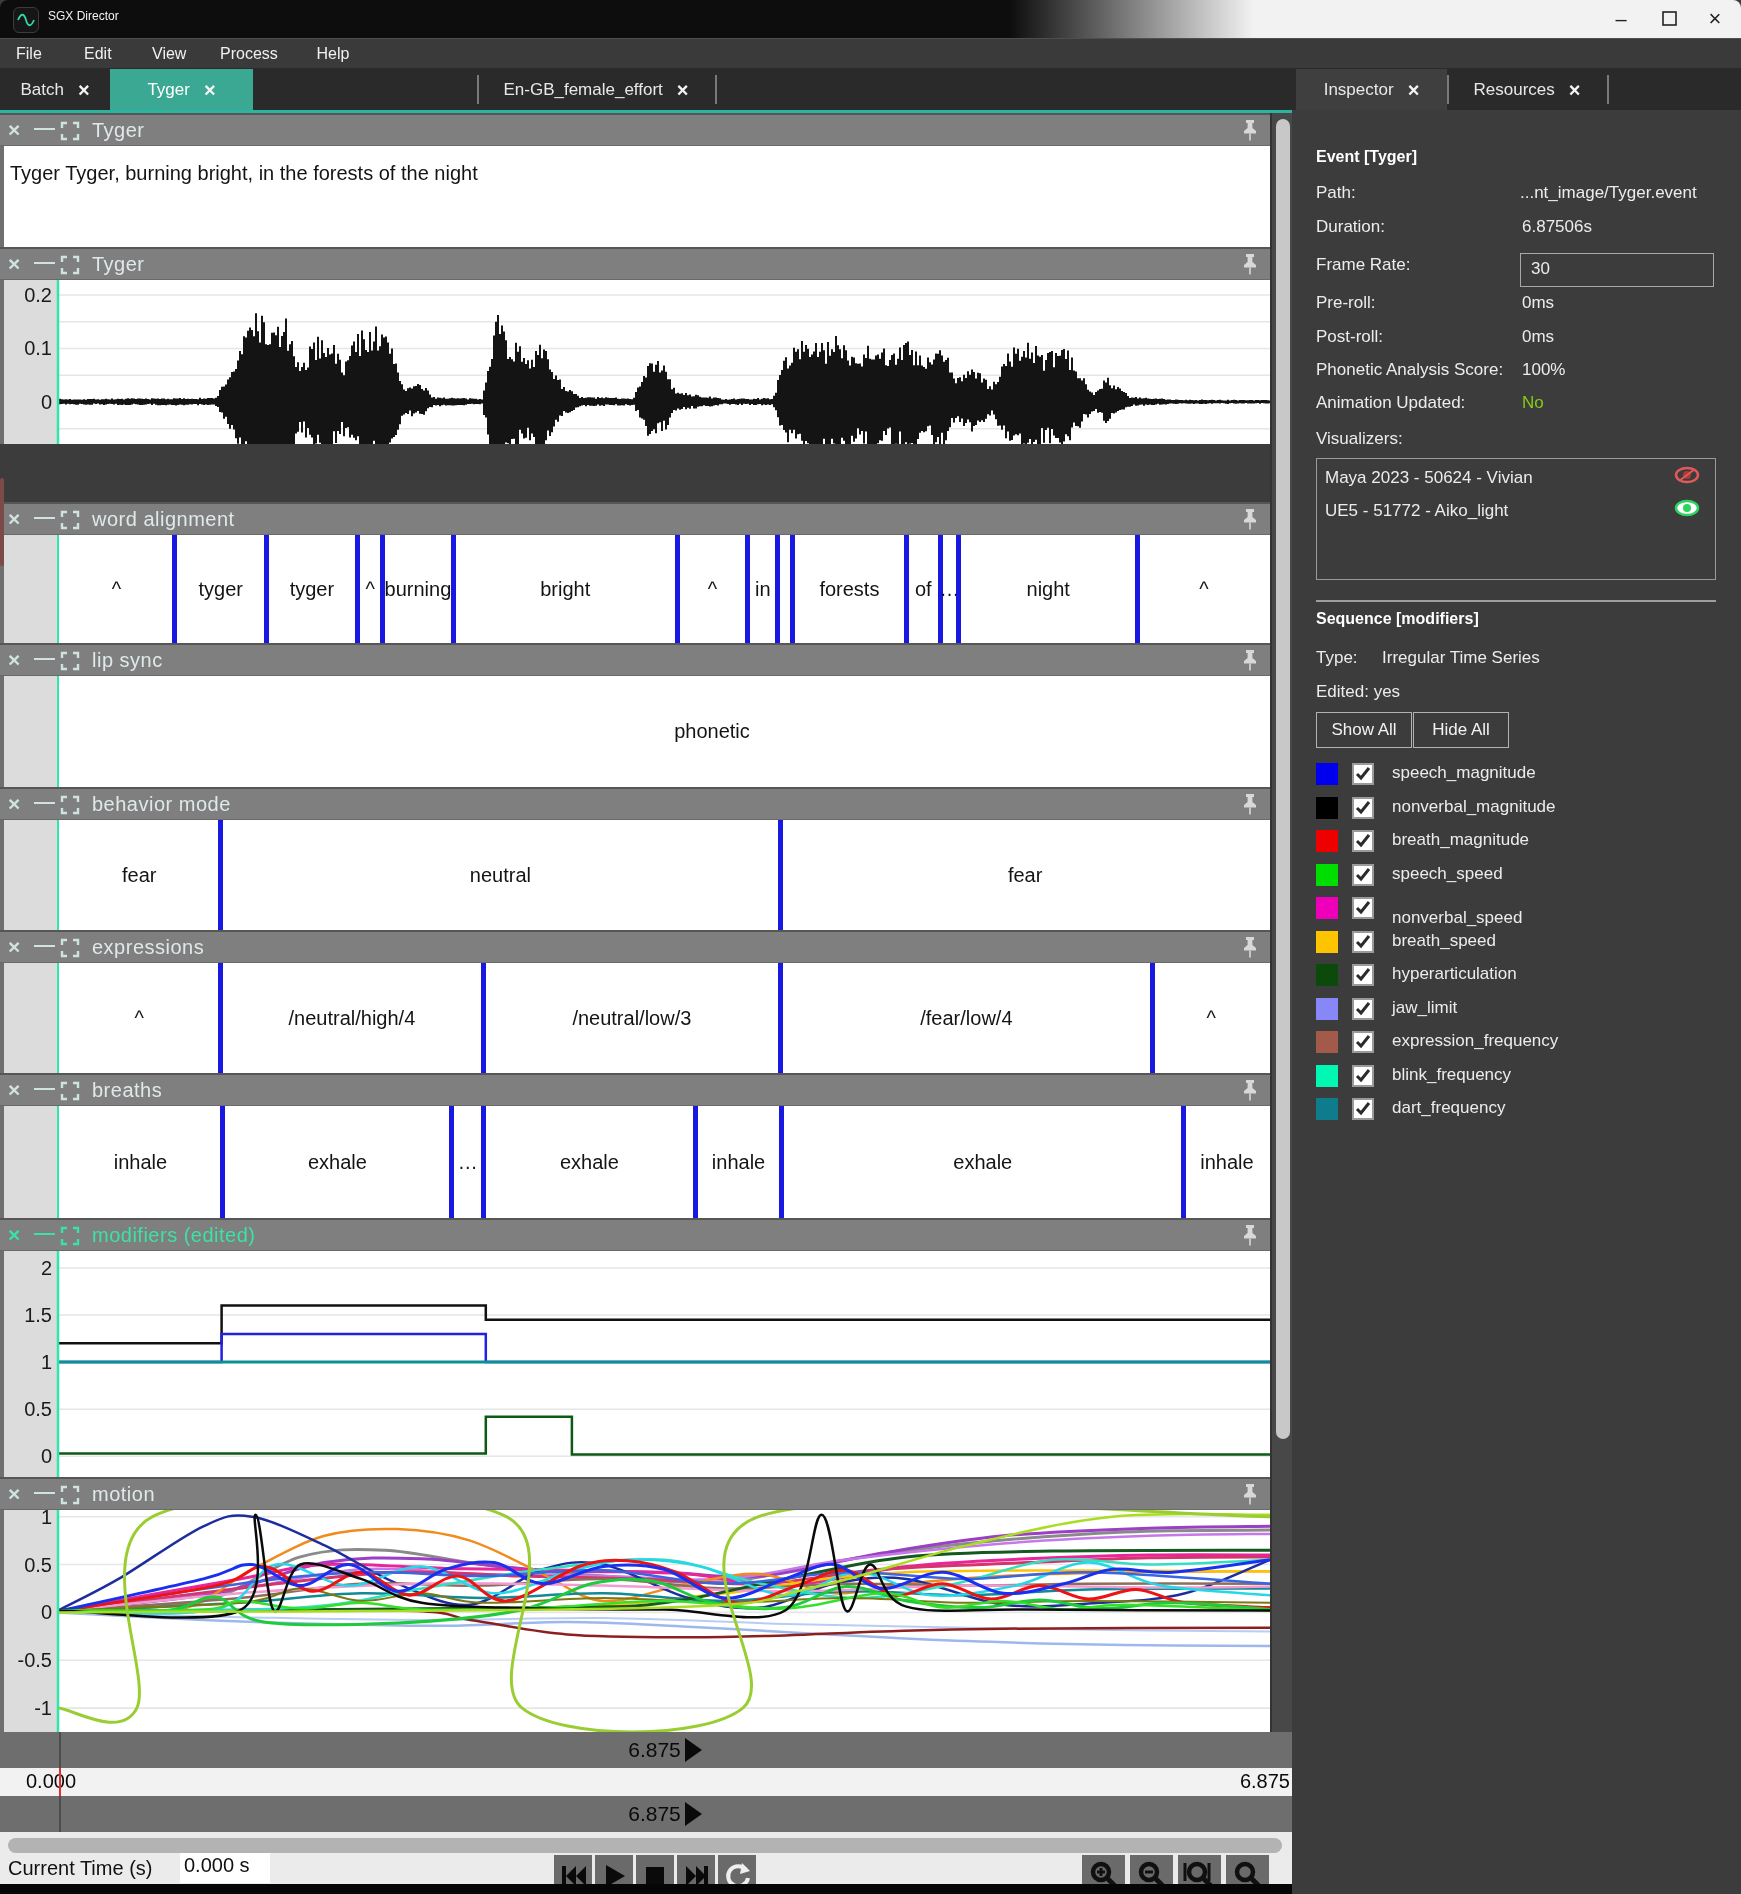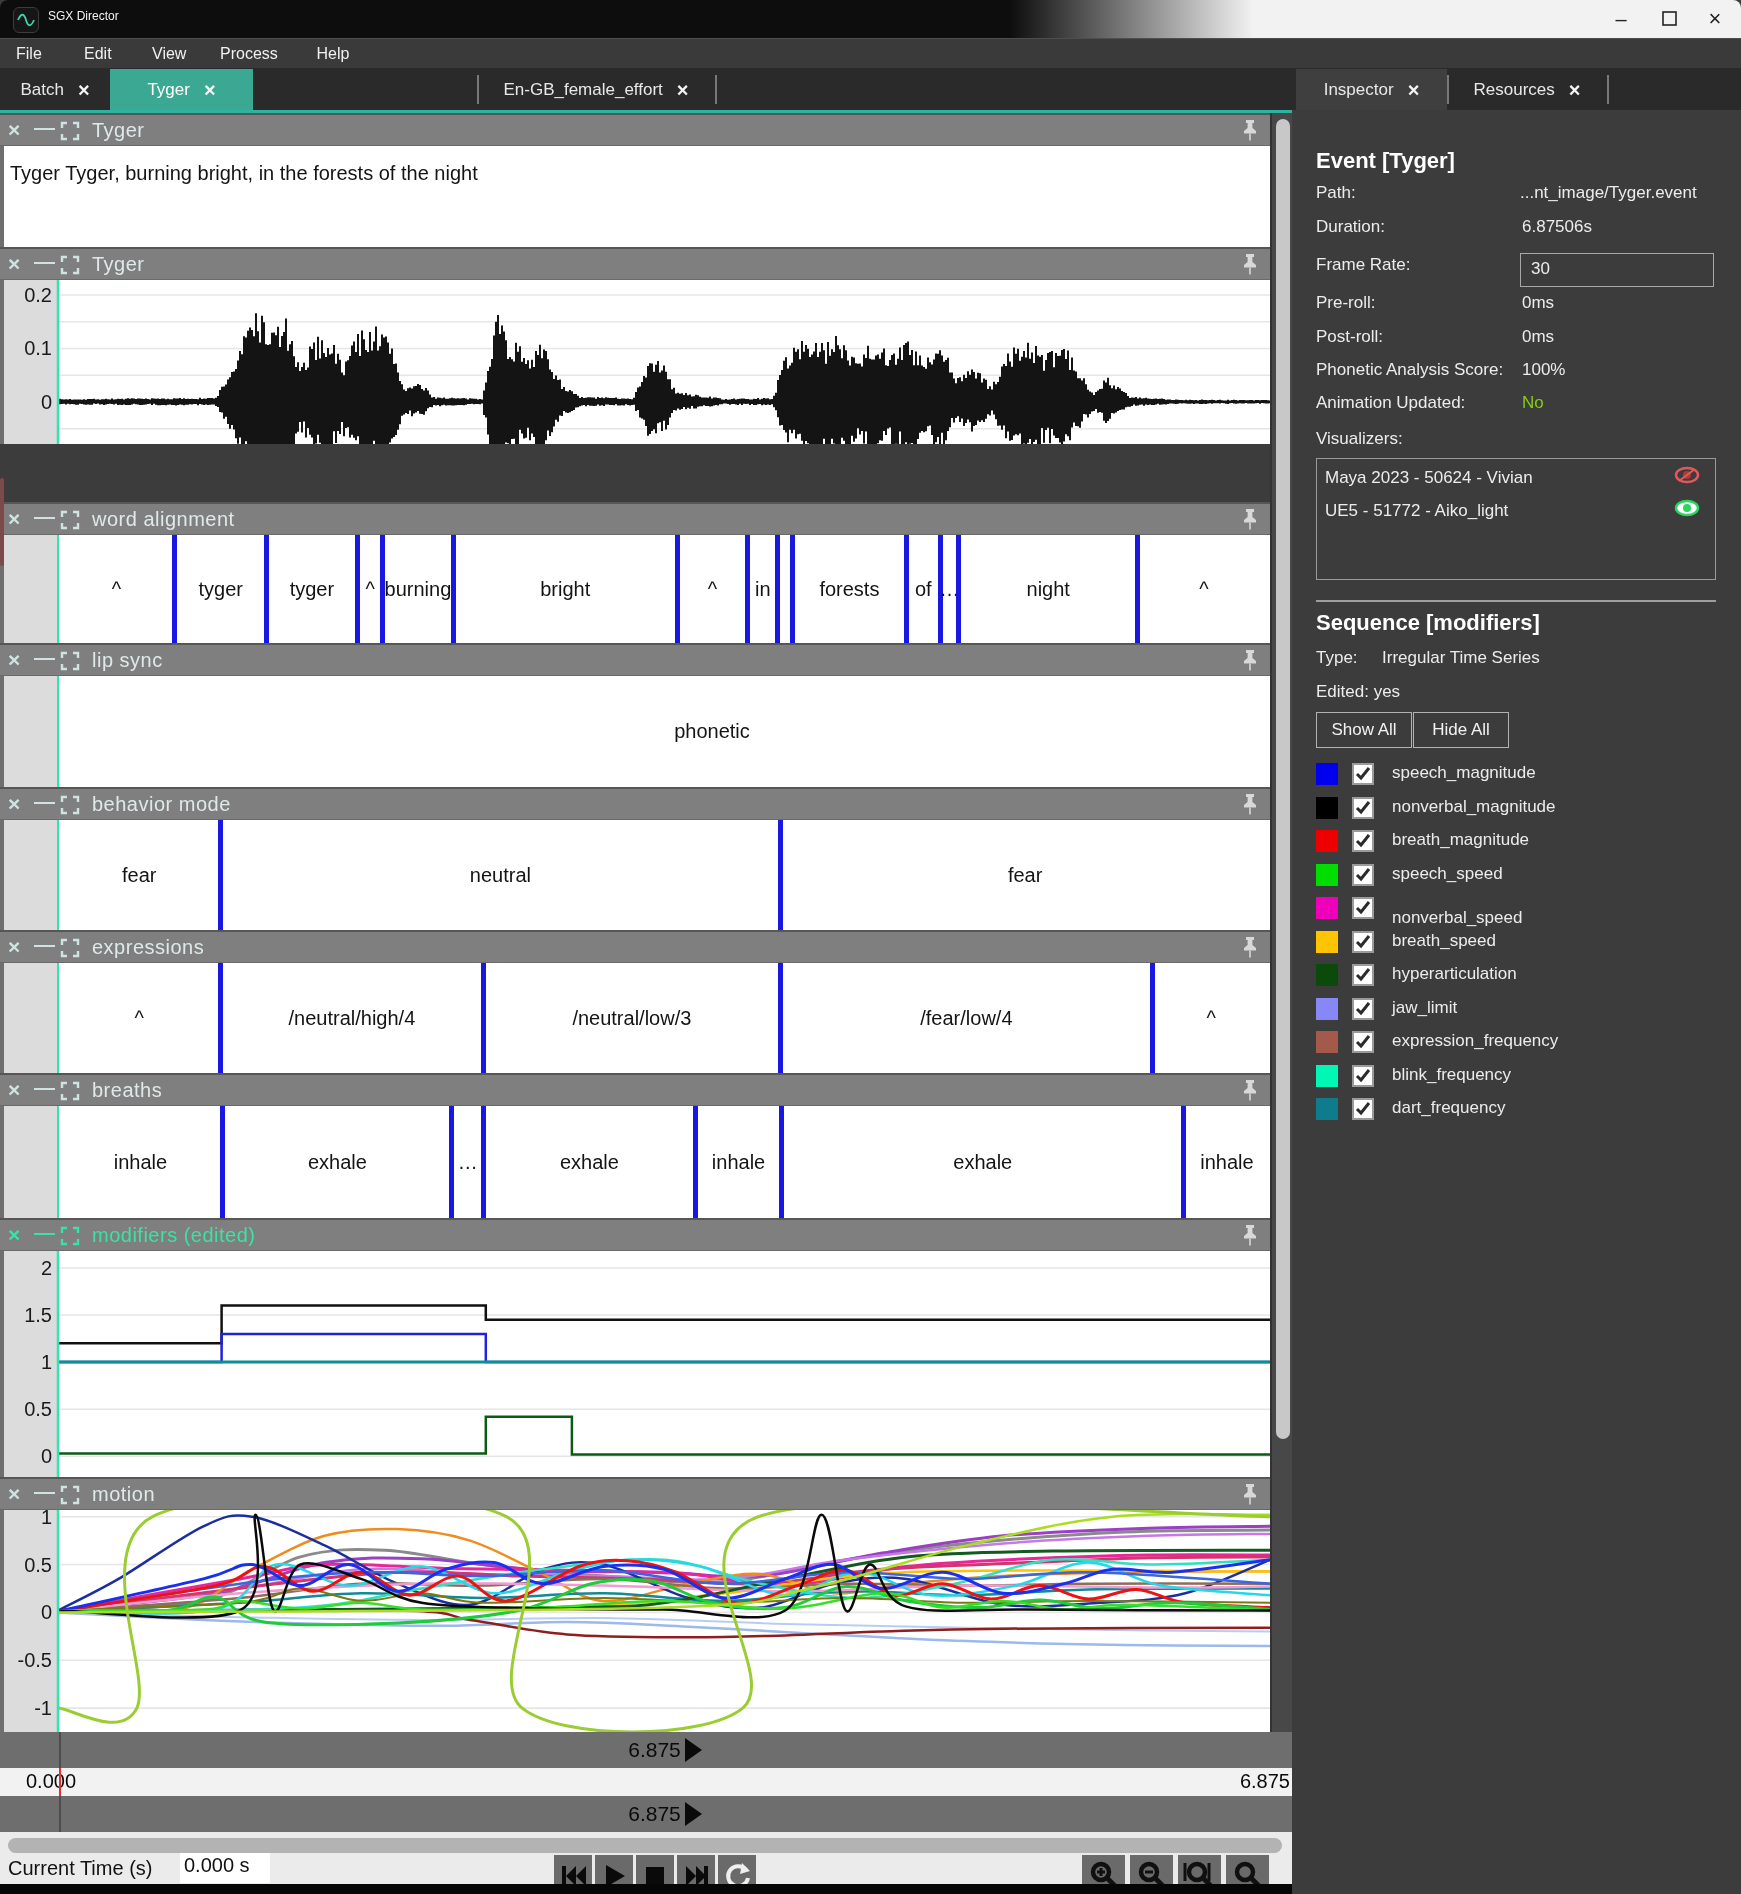--- a/index.html
+++ b/index.html
@@ -55,21 +55,21 @@
   .tbtn{position:absolute;top:23px;width:38px;height:42px;background:#6a6a6a;}
   #bottomstrip{left:0;top:1884px;width:1741px;height:10px;background:#060606;}
   
   #vscroll{left:1270px;top:113px;width:22px;height:1619px;background:#484848;border-left:2px solid #333;box-sizing:border-box;}
   #vthumb{position:absolute;left:4px;top:6px;width:14px;height:1320px;background:#c8c8c8;border-radius:7px;}
   #leftnub{left:0;top:478px;width:4px;height:88px;background:#7d4a4a;border-radius:2px;}
   
   #sidebar{left:1292px;top:110px;width:449px;height:1784px;background:#3c3c3c;color:#ececec;font-size:17px;}
   .sb-label{position:absolute;left:24px;}
   .sb-value{position:absolute;left:230px;}
-  .sb-head{font-weight:bold;font-size:22px;color:#fff;}
+  .sb-head{font-weight:bold;font-size:16px;color:#fff;}
   #framerate-box{position:absolute;left:228px;top:143px;width:194px;height:34px;border:1.5px solid #a8a8a8;box-sizing:border-box;padding:5px 0 0 10px;font-size:17px;}
   #vis-box{position:absolute;left:24px;top:348px;width:400px;height:122px;border:1.5px solid #9a9a9a;box-sizing:border-box;}
   .vis-item{position:absolute;left:8px;height:26px;line-height:26px;}
   .vis-eye{position:absolute;right:8px;}
   #sb-divider{position:absolute;left:24px;top:490px;width:400px;height:2px;background:#9e9e9e;}
   .sb-btn{position:absolute;top:602px;height:36px;border:1.5px solid #b2b2b2;box-sizing:border-box;color:#f2f2f2;
     display:flex;align-items:center;justify-content:center;font-size:17px;background:#3c3c3c;}
   .trk-swatch{position:absolute;left:24px;width:22px;height:22px;}
   .trk-check{position:absolute;left:60px;width:22px;height:22px;background:#fff;border:2px solid #9a9a9a;box-sizing:border-box;}
   .trk-label{position:absolute;left:100px;top:0px;}

